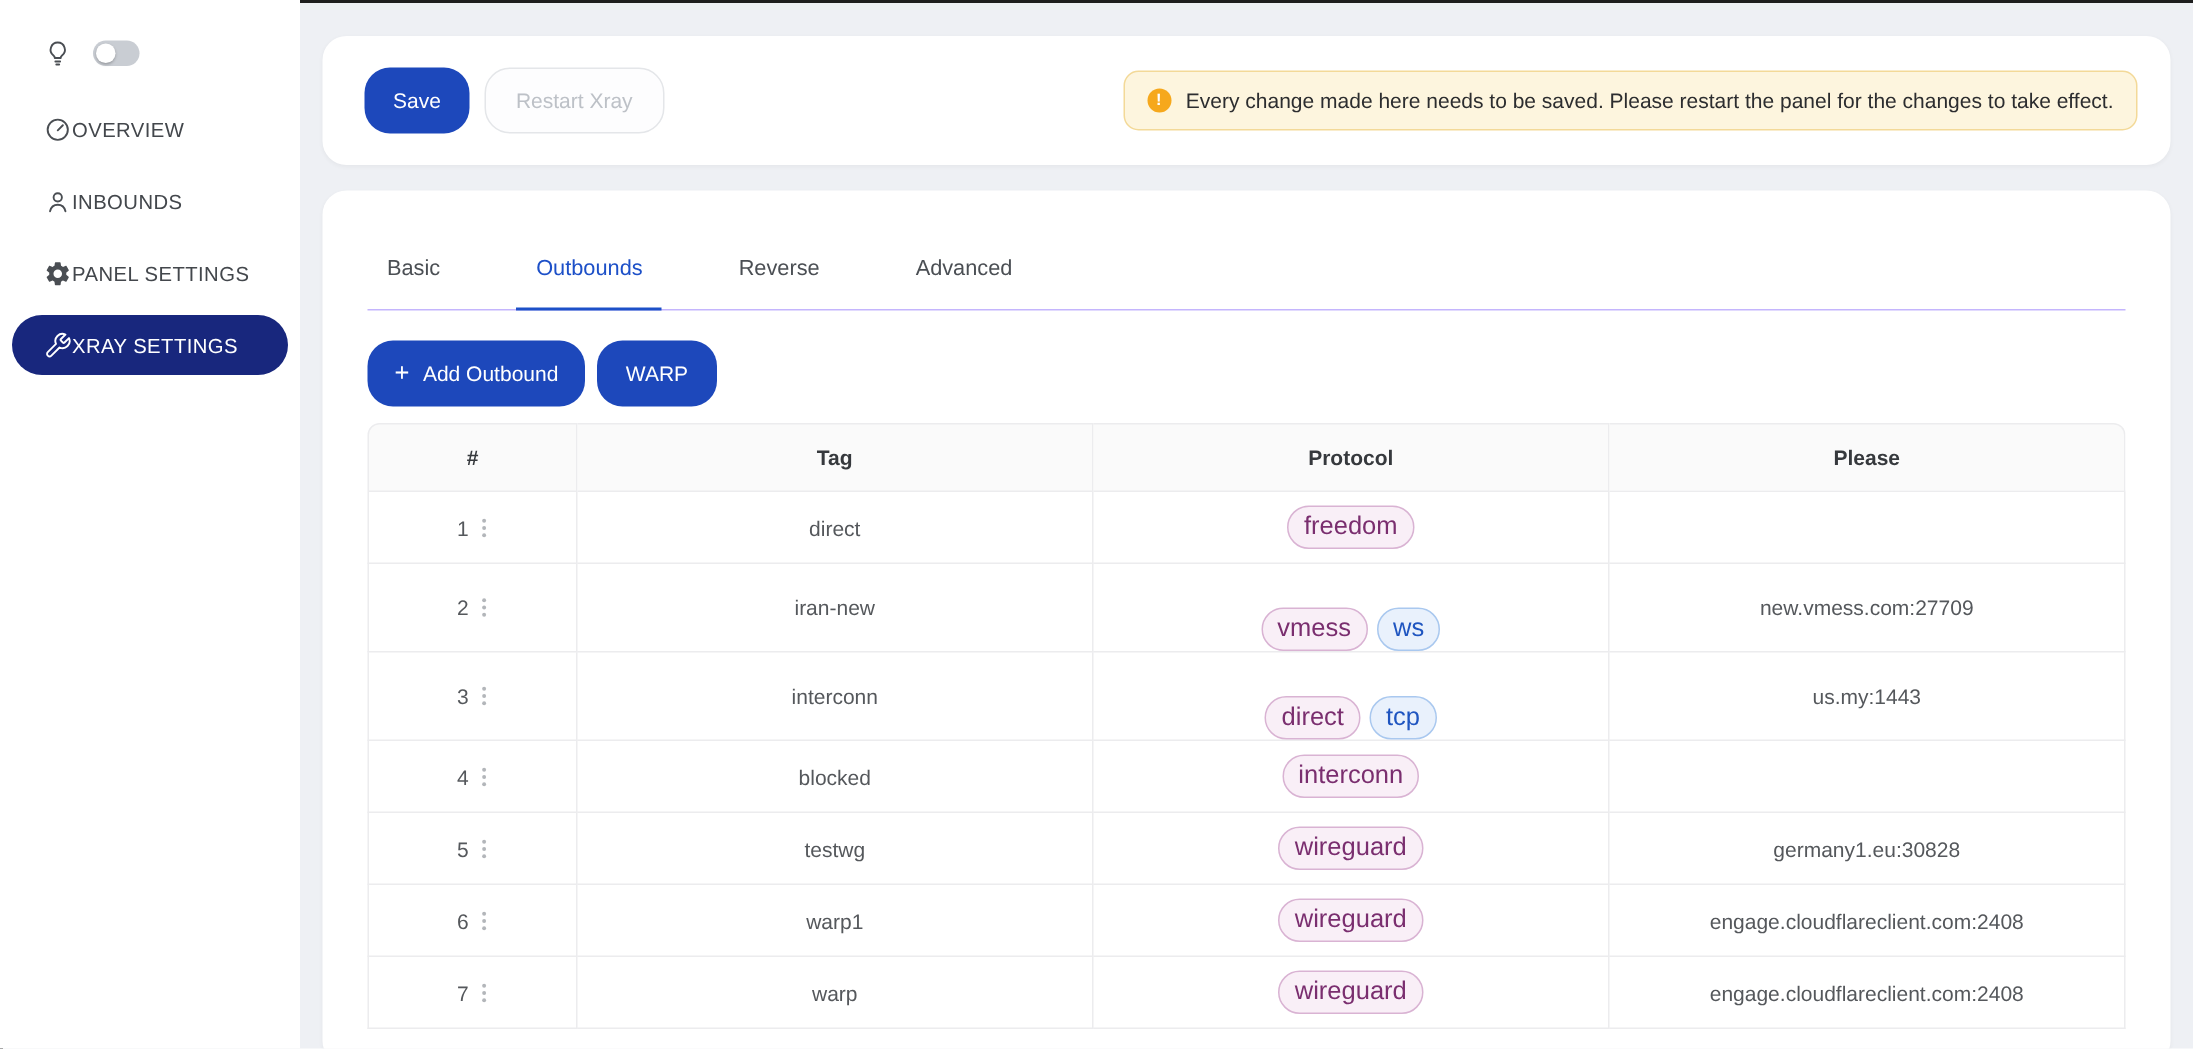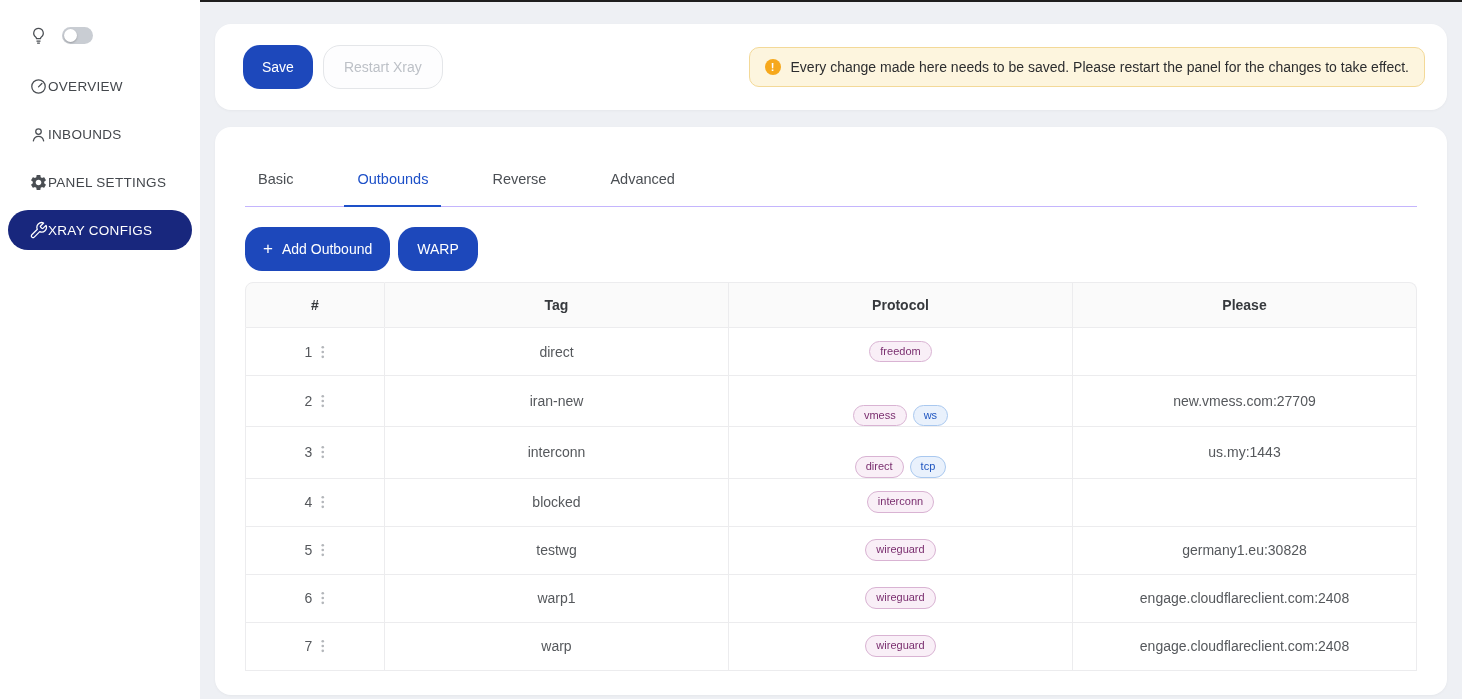--- a/index.html
+++ b/index.html
@@ -97,21 +97,21 @@
   thead th:first-child { border-top-left-radius:8px; }
   thead th:last-child { border-top-right-radius:8px; }
   th {
     height:46px; font-size:14px; font-weight:700; color:#36393d; text-align:center;
   }
   td { height:48px; text-align:center; font-size:14px; color:#55585c; }
   .num-cell { display:flex; align-items:center; justify-content:center; gap:9px; }
   .dots { width:4px; height:14px; display:inline-flex; cursor:pointer; }
   .tag {
     display:inline-block; padding:2px 10px 3px; margin:0 3px;
-    border-radius:999px; font-size:11px; line-height:1.3;
+    border-radius:999px; font-size:17px; line-height:1.3;
   }
   .tag-magenta { background:#f9eff7; border:1px solid #d9b3d3; color:var(--tag-magenta,#7a2e6f); }
   .tag-blue    { background:#e9f1fc; border:1px solid #a9c8ef; color:var(--tag-blue,#1f55c0);margin-top:29px; }
 </style>
 </head>
 <body>
 
 <div class="app">
 
   <aside class="sidebar">
@@ -156,21 +156,21 @@
           </span>
     <span class="nav-label">PANEL SETTINGS</span>
   </div>
 
   <div class="nav-item active">
     <span class="nav-icon">
             <svg viewBox="0 0 24 24" fill="none" stroke="currentColor" stroke-width="1.6" stroke-linecap="round" stroke-linejoin="round">
               <path d="M14.7 6.3a1 1 0 0 0 0 1.4l1.6 1.6a1 1 0 0 0 1.4 0l3.77-3.77a6 6 0 0 1-7.94 7.94l-6.91 6.91a2.12 2.12 0 0 1-3-3l6.91-6.91a6 6 0 0 1 7.94-7.94l-3.76 3.76z"></path>
             </svg>
           </span>
-    <span class="nav-label">XRAY CONFIGS</span>
+    <span class="nav-label">XRAY SETTINGS</span>
   </div>
 
 </nav>
   </aside>
 
   <main class="main">
 
     <section class="card toolbar-card">
       <button class="btn btn-primary">Save</button>
       <button class="btn btn-disabled">Restart Xray</button>

